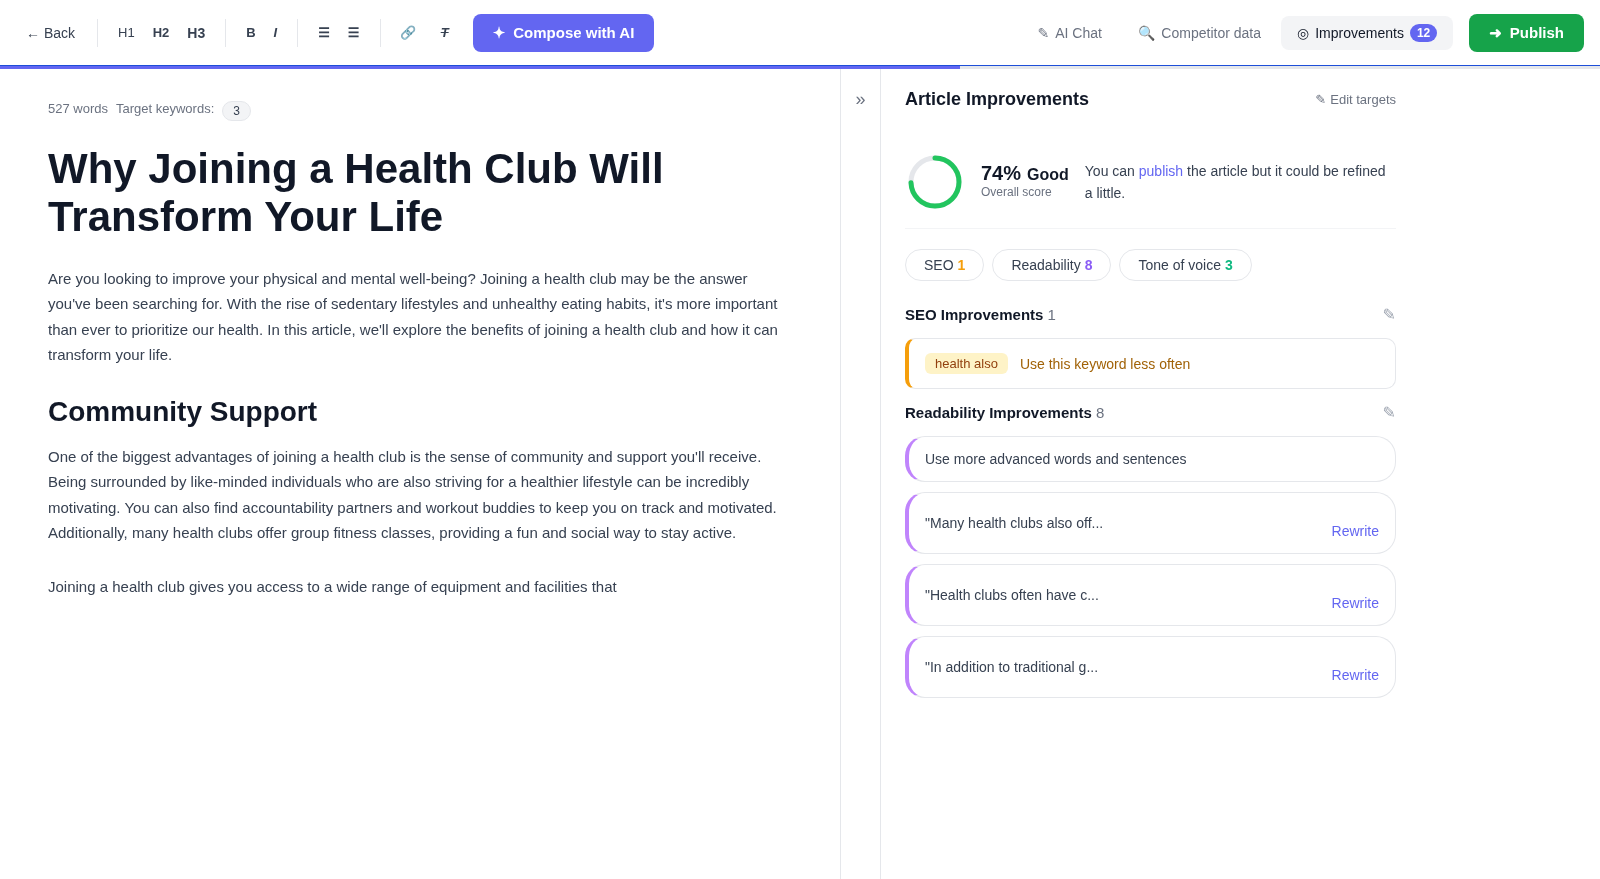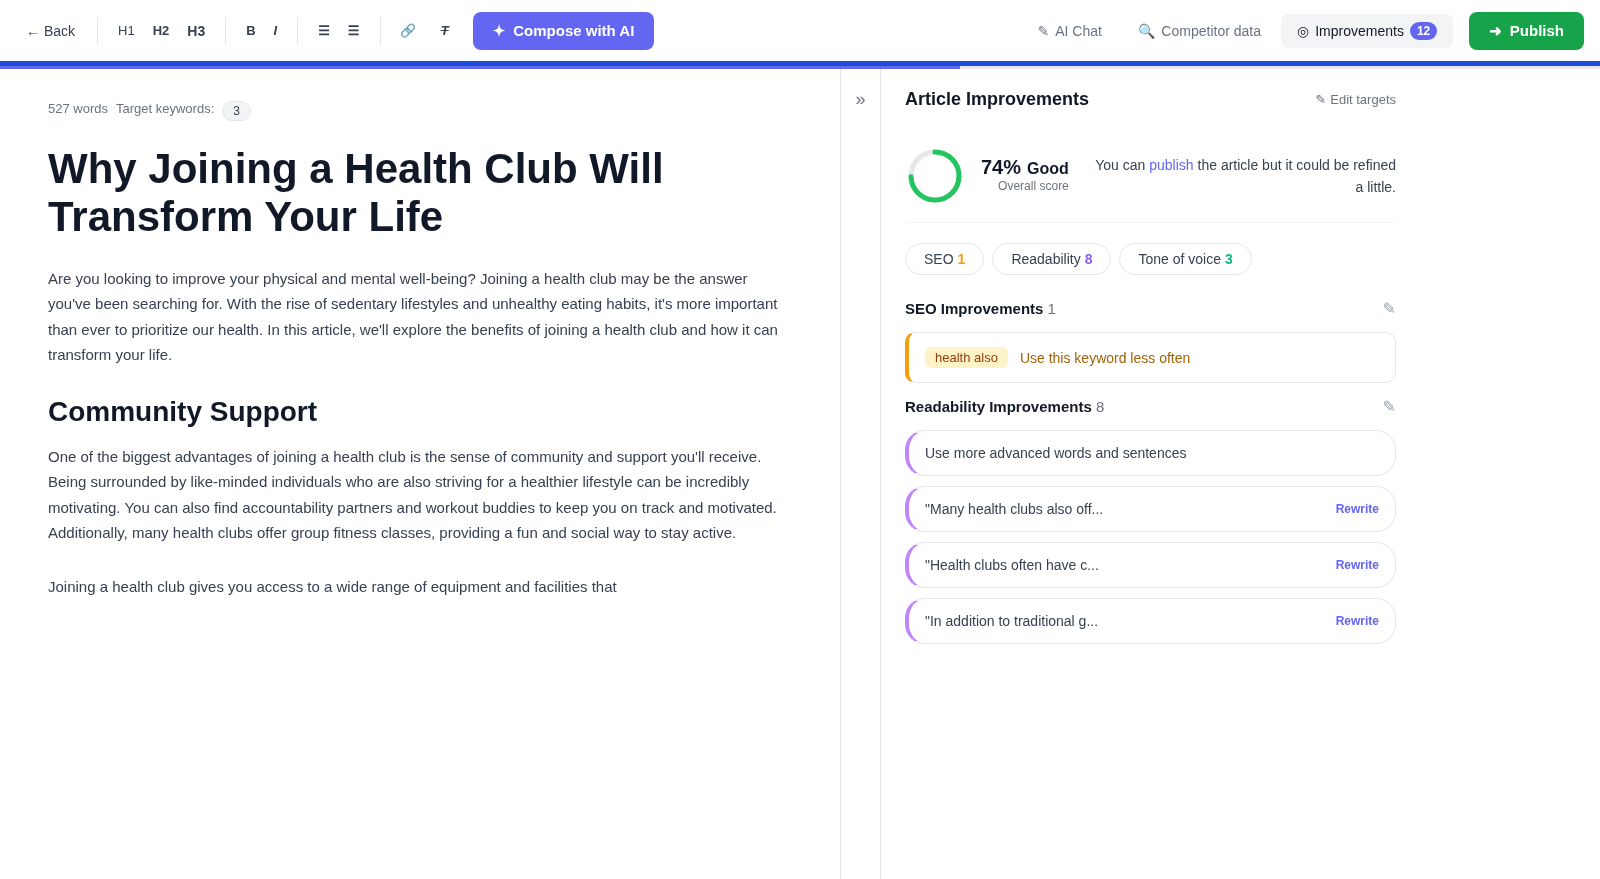--- a/index.html
+++ b/index.html
@@ -1,21 +1,21 @@
 <!DOCTYPE html>
 <html><head>
   <meta charset="utf-8">
   <style>
     * { box-sizing: border-box; margin: 0; padding: 0; }
     body { font-family: -apple-system, BlinkMacSystemFont, 'Segoe UI', sans-serif; background: #fff; height: 879px; overflow: hidden; display: flex; flex-direction: column; }
 
     
     .header {
       display: flex; align-items: center; padding: 0 16px; height: 66px;
-      border-bottom: 5px solid #1d4ed8; gap: 8px; flex-shrink: 0; justify-content: space-between;
+      border-bottom: 1px solid #1d4ed8; gap: 8px; flex-shrink: 0; justify-content: space-between;
     }
     .back-btn {
       display: flex; align-items: center; gap: 6px; cursor: pointer;
       font-size: 14px; color: #374151; background: none; border: none; padding: 6px 10px;
     }
     .divider-v { width: 1px; height: 28px; background: #e5e7eb; margin: 0 4px; }
     .toolbar-group { display: flex; align-items: center; gap: 2px; }
     .toolbar-btn {
       border: none; background: none; cursor: pointer; padding: 6px 8px;
       border-radius: 6px; font-size: 13px; color: #374151; font-weight: 600;
@@ -78,26 +78,26 @@
 
     
     .right-panel {
       width: 580px; border-left: 1px solid #e5e7eb; display: flex; flex-direction: column; overflow: hidden;
     }
     .panel-toggle { width: 40px; border-right: 1px solid #e5e7eb; display: flex; align-items: flex-start; justify-content: center; padding-top: 20px; }
     .toggle-btn { background: none; border: none; cursor: pointer; color: #6b7280; font-size: 18px; }
     .panel-content { flex: 1; overflow-y: auto; padding: 20px 24px; }
     .panel-inner { display: flex; flex: 1; overflow: hidden; }
 
-    .panel-header { display: flex; align-items: center; justify-content: space-between; margin-bottom: 20px; gap: 40px; }
+    .panel-header { display: flex; align-items: center; justify-content: space-between; margin-bottom: 26px; gap: 40px; }
     .panel-title { font-size: 18px; font-weight: 700; color: #111827; }
     .edit-targets-btn { background: none; border: none; cursor: pointer; color: #6b7280; font-size: 13px; display: flex; align-items: center; gap: 4px; }
 
     
-    .score-card { display: flex; align-items: center; gap: 16px; margin-bottom: 20px; padding: 16px 0; border-bottom: 1px solid #f3f4f6; text-align: right; }
+    .score-card { display: flex; align-items: center; gap: 16px; margin-bottom: 20px; padding: 16px 0; border-bottom: 1px solid #f3f4f6; }
 
     
     .improvement-tabs { display: flex; gap: 8px; margin-bottom: 24px; }
     .imp-tab {
       border: 1.5px solid #e5e7eb; border-radius: 999px; padding: 7px 18px;
       font-size: 14px; cursor: pointer; background: #fff; color: #374151;
       display: flex; align-items: center; gap: 4px;
     }
     .imp-tab .tab-num { font-weight: 700; color: #f59e0b; }
     .imp-tab .tab-num-purple { font-weight: 700; color: #8b5cf6; }
@@ -124,21 +124,21 @@
     
     .readability-section { margin-top: 8px; }
     .read-item {
       border: 1px solid #e5e7eb; border-radius: 20px; padding: 14px 16px;
       margin-bottom: 10px; display: flex; align-items: center; gap: 12px;
       border-left: 4px solid #c084fc;
     }
     .read-item-text { font-size: 14px; color: #374151; flex: 1; }
     .rewrite-btn {
       background: none; border: none; cursor: pointer; color: #6366f1;
-      font-size: 12px; font-weight: 700; white-space: nowrap;
+      font-size: 14px; font-weight: 400; white-space: nowrap; margin-top: 16px;
     }
 
     
     ::-webkit-scrollbar { width: 6px; }
     ::-webkit-scrollbar-track { background: transparent; }
     ::-webkit-scrollbar-thumb { background: #d1d5db; border-radius: 3px; }
   </style>
 </head>
 <body>
 

